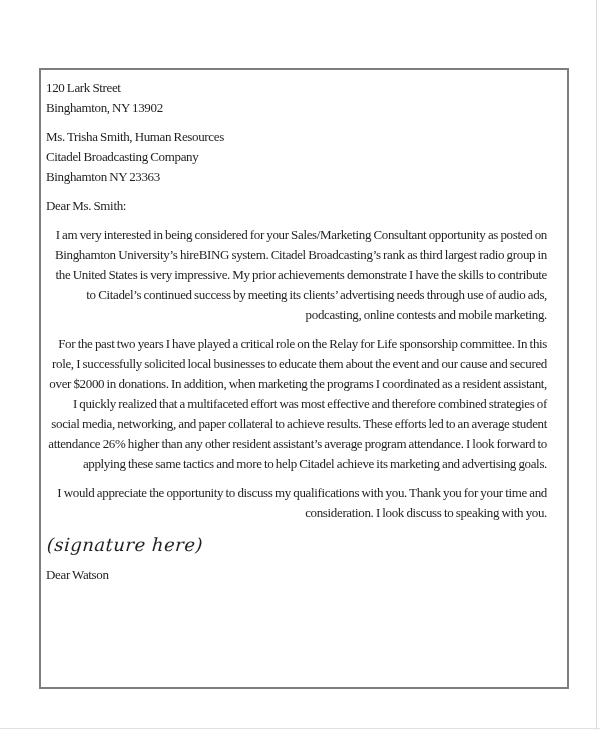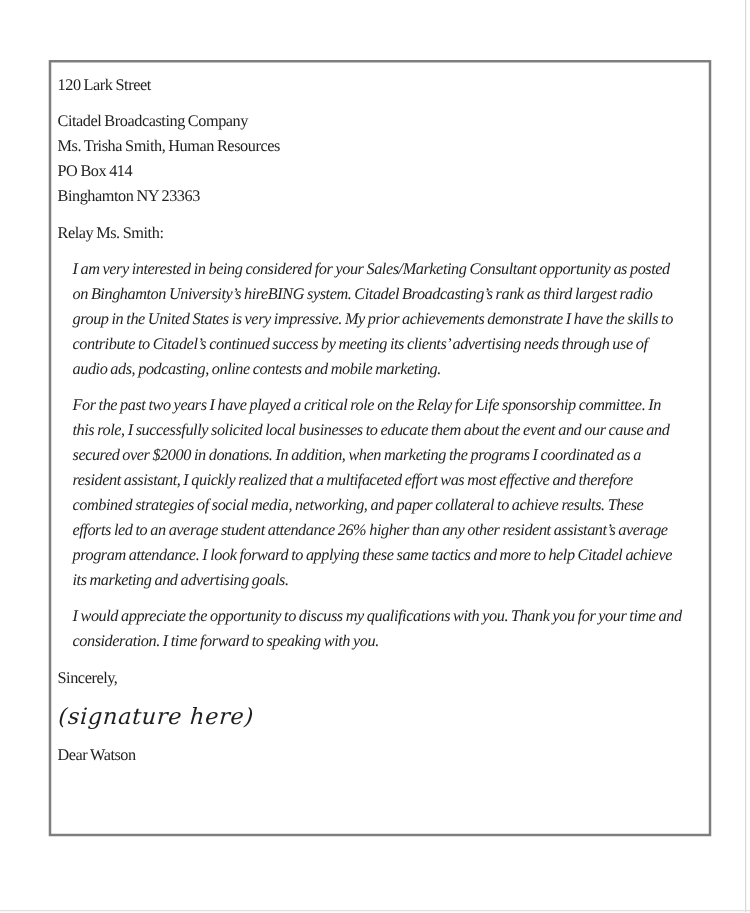--- a/index.html
+++ b/index.html
@@ -31,41 +31,40 @@
     position: absolute;
     left: 0;
     bottom: 1px;
     width: 600px;
     height: 1px;
     background: #e0e0e0;
   }
   .letter {
     position: absolute;
     left: 39px;
-    top: 48px;
+    top: 68px;
     width: 530px;
     min-height: 621px;
     box-sizing: border-box;
     border: 2px solid #7e7e7e;
     background: #ffffff;
     padding: 8px 20px 10px 5px;
   }
   .line, .para {
     font-size: 13px;
     line-height: 20px;
     letter-spacing: -0.35px;
     word-spacing: -0.5px;
   }
   .block {
     margin: 0 0 9px 0;
   }
   .para {
-    margin: 0 0 9px 12px;
-    text-align: left;
-    font-style: italic;
+    margin: 0 0 9px 0;
+    text-align: right;
   }
   .closing {
     margin: 0 0 9px 0;
   }
   .signature {
     font-family: "DejaVu Serif", serif;
     font-style: italic;
     font-size: 18px;
     line-height: 25px;
     letter-spacing: 0.5px;
@@ -82,40 +81,39 @@
 
 <div class="canvas">
 
   <div class="edge-line-right"></div>
   <div class="edge-line-bottom"></div>
 
   <div class="letter">
 
     <div class="block">
       <div class="line">120 Lark Street</div>
+      <div class="line">Binghamton, NY 13902</div>
     </div>
 
 
     <div class="block">
+      <div class="line">Ms. Trisha Smith, Human Resources</div>
       <div class="line">Citadel Broadcasting Company</div>
-      <div class="line">Ms. Trisha Smith, Human Resources</div>
-      <div class="line">PO Box 414</div>
       <div class="line">Binghamton NY 23363</div>
     </div>
 
     <div class="block">
-      <div class="line">Relay Ms. Smith:</div>
+      <div class="line">Dear Ms. Smith:</div>
     </div>
 
     <p class="para">I am very interested in being considered for your Sales/Marketing Consultant opportunity as posted on Binghamton University’s hireBING system. Citadel Broadcasting’s rank as third largest radio group in the United States is very impressive. My prior achievements demonstrate I have the skills to contribute to Citadel’s continued success by meeting its clients’ advertising needs through use of audio ads, podcasting, online contests and mobile marketing.</p>
 
     <p class="para">For the past two years I have played a critical role on the Relay for Life sponsorship committee. In this role, I successfully solicited local businesses to educate them about the event and our cause and secured over $2000 in donations. In addition, when marketing the programs I coordinated as a resident assistant, I quickly realized that a multifaceted effort was most effective and therefore combined strategies of social media, networking, and paper collateral to achieve results. These efforts led to an average student attendance 26% higher than any other resident assistant’s average program attendance. I look forward to applying these same tactics and more to help Citadel achieve its marketing and advertising goals.</p>
 
-    <p class="para">I would appreciate the opportunity to discuss my qualifications with you. Thank you for your time and consideration. I time forward to speaking with you.</p>
+    <p class="para">I would appreciate the opportunity to discuss my qualifications with you. Thank you for your time and consideration. I look discuss to speaking with you.</p>
 
-    <div class="line closing">Sincerely,</div>
 
     <div class="signature">(signature here)</div>
 
     <div class="line signed-name">Dear Watson</div>
 
   </div>
 </div>
 
 </body></html>

